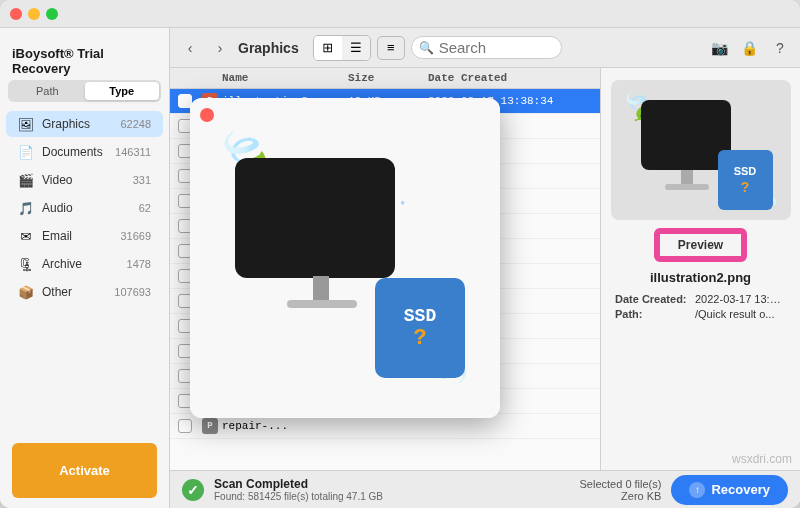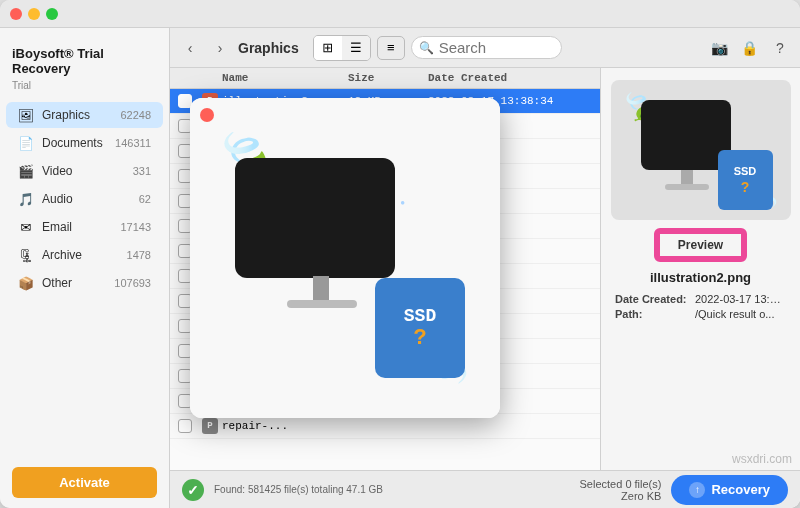--- a/index.html
+++ b/index.html
@@ -131,21 +131,21 @@
       font-size: 11px;
       color: #888;
     }
 
     .activate-btn {
       margin: 12px 12px 0;
       background: #f0a020;
       color: white;
       border: none;
       border-radius: 6px;
-      padding: 8px 0;
+      padding: 20px 0;
       font-size: 13px;
       font-weight: 600;
       cursor: pointer;
       text-align: center;
       margin-top: auto;
     }
 
     
     .main-content {
       flex: 1;
@@ -694,22 +694,25 @@
   <div class="titlebar">
     <div class="traffic-light tl-close"></div>
     <div class="traffic-light tl-min"></div>
     <div class="traffic-light tl-max"></div>
   </div>
 
   <div class="content-area">
 
     <div class="sidebar">
       <div class="app-title">iBoysoft® Trial Recovery</div>
-      <div class="app-subtitle">Trial</div>
-
+
+      <div class="tab-bar">
+        <div class="tab-item">Path</div>
+        <div class="tab-item active">Type</div>
+      </div>
 
       <div class="sidebar-item active">
         <span class="sidebar-icon">🖼</span>
         <span class="sidebar-label">Graphics</span>
         <span class="sidebar-count">62248</span>
       </div>
       <div class="sidebar-item">
         <span class="sidebar-icon">📄</span>
         <span class="sidebar-label">Documents</span>
         <span class="sidebar-count">146311</span>
@@ -720,21 +723,21 @@
         <span class="sidebar-count">331</span>
       </div>
       <div class="sidebar-item">
         <span class="sidebar-icon">🎵</span>
         <span class="sidebar-label">Audio</span>
         <span class="sidebar-count">62</span>
       </div>
       <div class="sidebar-item">
         <span class="sidebar-icon">✉</span>
         <span class="sidebar-label">Email</span>
-        <span class="sidebar-count">17143</span>
+        <span class="sidebar-count">31669</span>
       </div>
       <div class="sidebar-item">
         <span class="sidebar-icon">🗜</span>
         <span class="sidebar-label">Archive</span>
         <span class="sidebar-count">1478</span>
       </div>
       <div class="sidebar-item">
         <span class="sidebar-icon">📦</span>
         <span class="sidebar-label">Other</span>
         <span class="sidebar-count">107693</span>
@@ -999,20 +1002,21 @@
             </div>
           </div>
 
           <div class="watermark">wsxdri.com</div>
         </div>
       </div>
 
       <div class="status-bar">
         <div class="scan-icon">✓</div>
         <div class="scan-text">
+          <span class="scan-title">Scan Completed</span>
           <span class="scan-detail">Found: 581425 file(s) totaling 47.1 GB</span>
         </div>
         <div class="status-spacer"></div>
         <div class="selected-info">
           <div>Selected 0 file(s)</div>
           <div>Zero KB</div>
         </div>
         <button class="recover-btn">
           <span class="recover-icon">↑</span>
           <span>Recovery</span>

